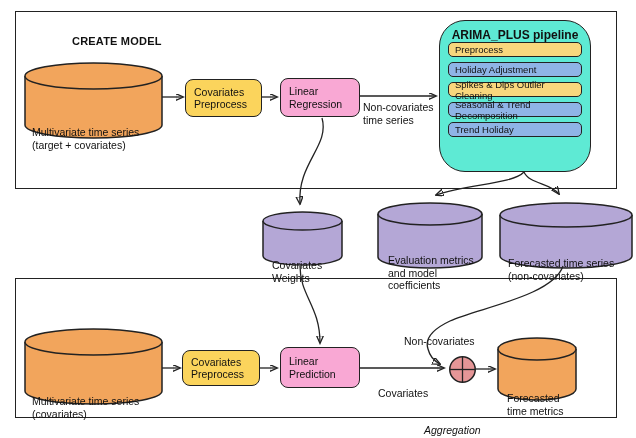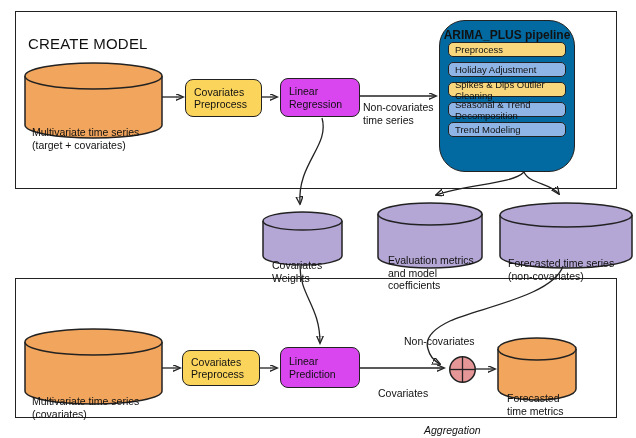--- a/index.html
+++ b/index.html
@@ -1,26 +1,26 @@
 <!DOCTYPE html>
 <html><head>
 <meta charset="utf-8">
 <style>
   html,body{margin:0;padding:0;background:#fff;}
   .stage{position:relative;width:636px;height:438px;background:#ffffff;
          font-family:"Liberation Sans",sans-serif;color:#111;overflow:hidden;}
   .sect{position:absolute;border:1.6px solid #222;background:#fff;box-sizing:border-box;}
-  .title{position:absolute;font-weight:normal;font-size:15px;letter-spacing:.2px;}
+  .title{position:absolute;font-weight:bold;font-size:11px;letter-spacing:.2px;margin-left:44px;}
   .lbl{position:absolute;font-size:10.5px;line-height:12.5px;white-space:pre-line;margin-top:36px;}
   .box{position:absolute;border:1.4px solid #222;border-radius:8px;display:flex;align-items:center;
        padding-left:8px;font-size:10.5px;line-height:12.5px;box-sizing:border-box;white-space:pre-line;}
   .yellow{background:#FBD45C;}
-  .green{background:#d946ef;}
-  .pipe{position:absolute;left:439px;top:20px;width:136px;height:152px;border:1.5px solid #222;
-        border-radius:26px;background:#0369a1;box-sizing:border-box;}
+  .green{background:#f9a8d4;}
+  .pipe{position:absolute;left:439px;top:20px;width:152px;height:152px;border:1.5px solid #222;
+        border-radius:26px;background:#5eead4;box-sizing:border-box;}
   .pipe-title{text-align:center;font-weight:bold;font-size:12px;margin-top:7px;}
   .steps{position:absolute;left:8px;top:21px;right:8px;}
   .pstep{height:15px;border:1px solid #222;border-radius:5px;font-size:9.5px;display:flex;
          align-items:center;padding-left:6px;margin-bottom:5px;box-sizing:border-box;}
   .py{background:#F9D77D;}
   .pb{background:#8FB4E6;}
   svg.cyl{position:absolute;overflow:visible;}
   .cyl-o path,.cyl-o ellipse{fill:#F2A55C;stroke:#222;stroke-width:1.5;}
   .cyl-p path,.cyl-p ellipse{fill:#B4A7D6;stroke:#222;stroke-width:1.5;}
   .agg circle{fill:#E59697;stroke:#222;stroke-width:1.5;}
@@ -53,21 +53,21 @@
   <div class="lbl" style="left:363px;top:65px;">Non-covariates
 time series</div>
 
   <div class="pipe">
     <div class="pipe-title">ARIMA_PLUS pipeline</div>
     <div class="steps">
       <div class="pstep py">Preprocess</div>
       <div class="pstep pb">Holiday Adjustment</div>
       <div class="pstep py">Spikes &amp; Dips Outlier Cleaning</div>
       <div class="pstep pb">Seasonal &amp; Trend Decomposition</div>
-      <div class="pstep pb">Trend Modeling</div>
+      <div class="pstep pb">Trend Holiday</div>
     </div>
   </div>
 
   <svg class="cyl cyl-p" style="left:262px;top:211px;" width="81" height="56">
     <path d="M1,10 L1,45 A39.5,9 0 0 0 80,45 L80,10"></path>
     <ellipse cx="40.5" cy="10" rx="39.5" ry="9"></ellipse>
   </svg>
   <div class="lbl" style="left:272px;top:223px;">Covariates
 Weights</div>
 

